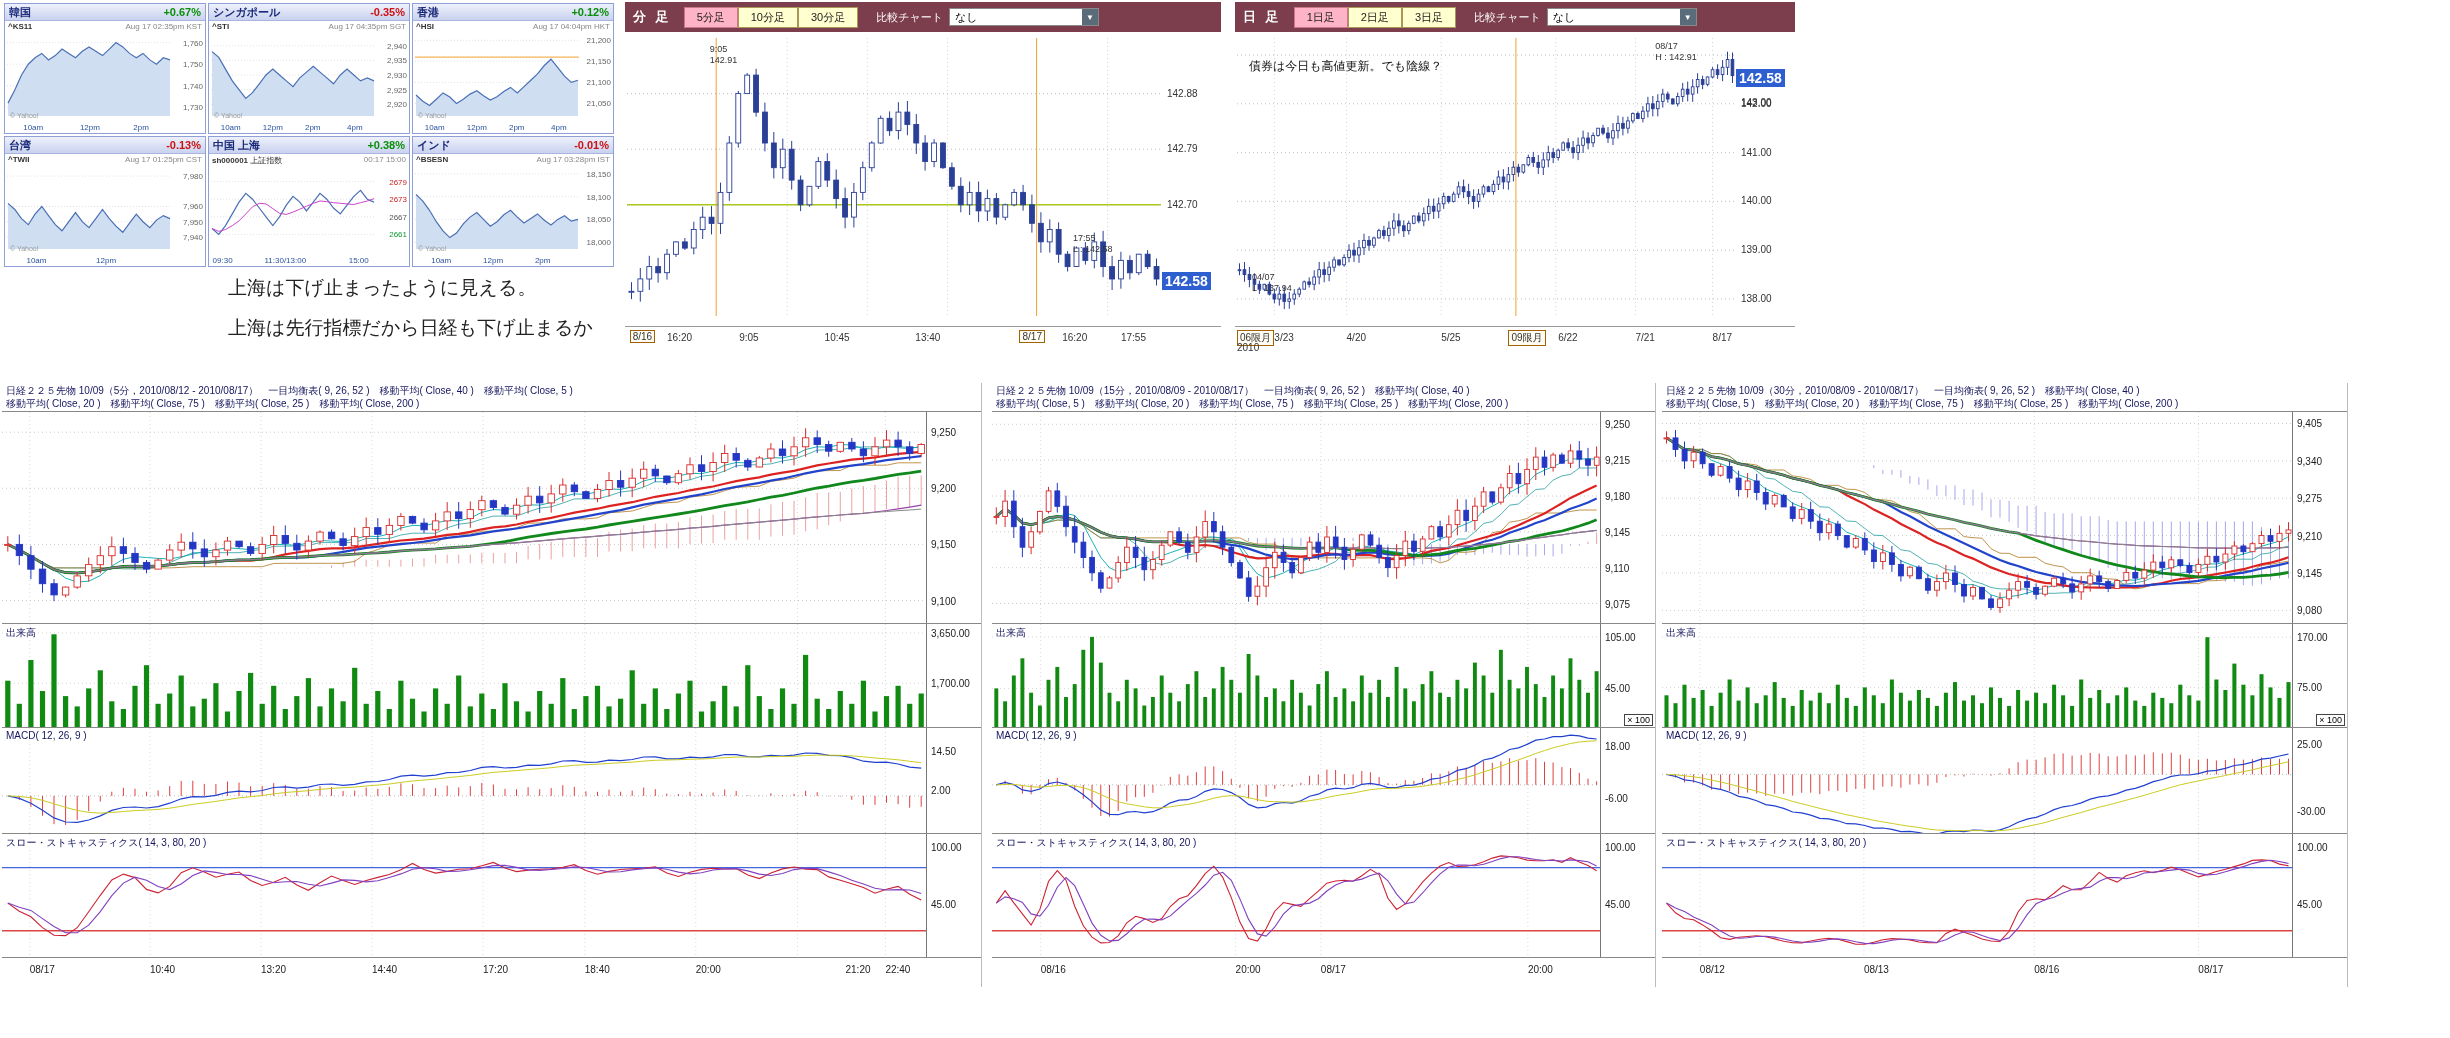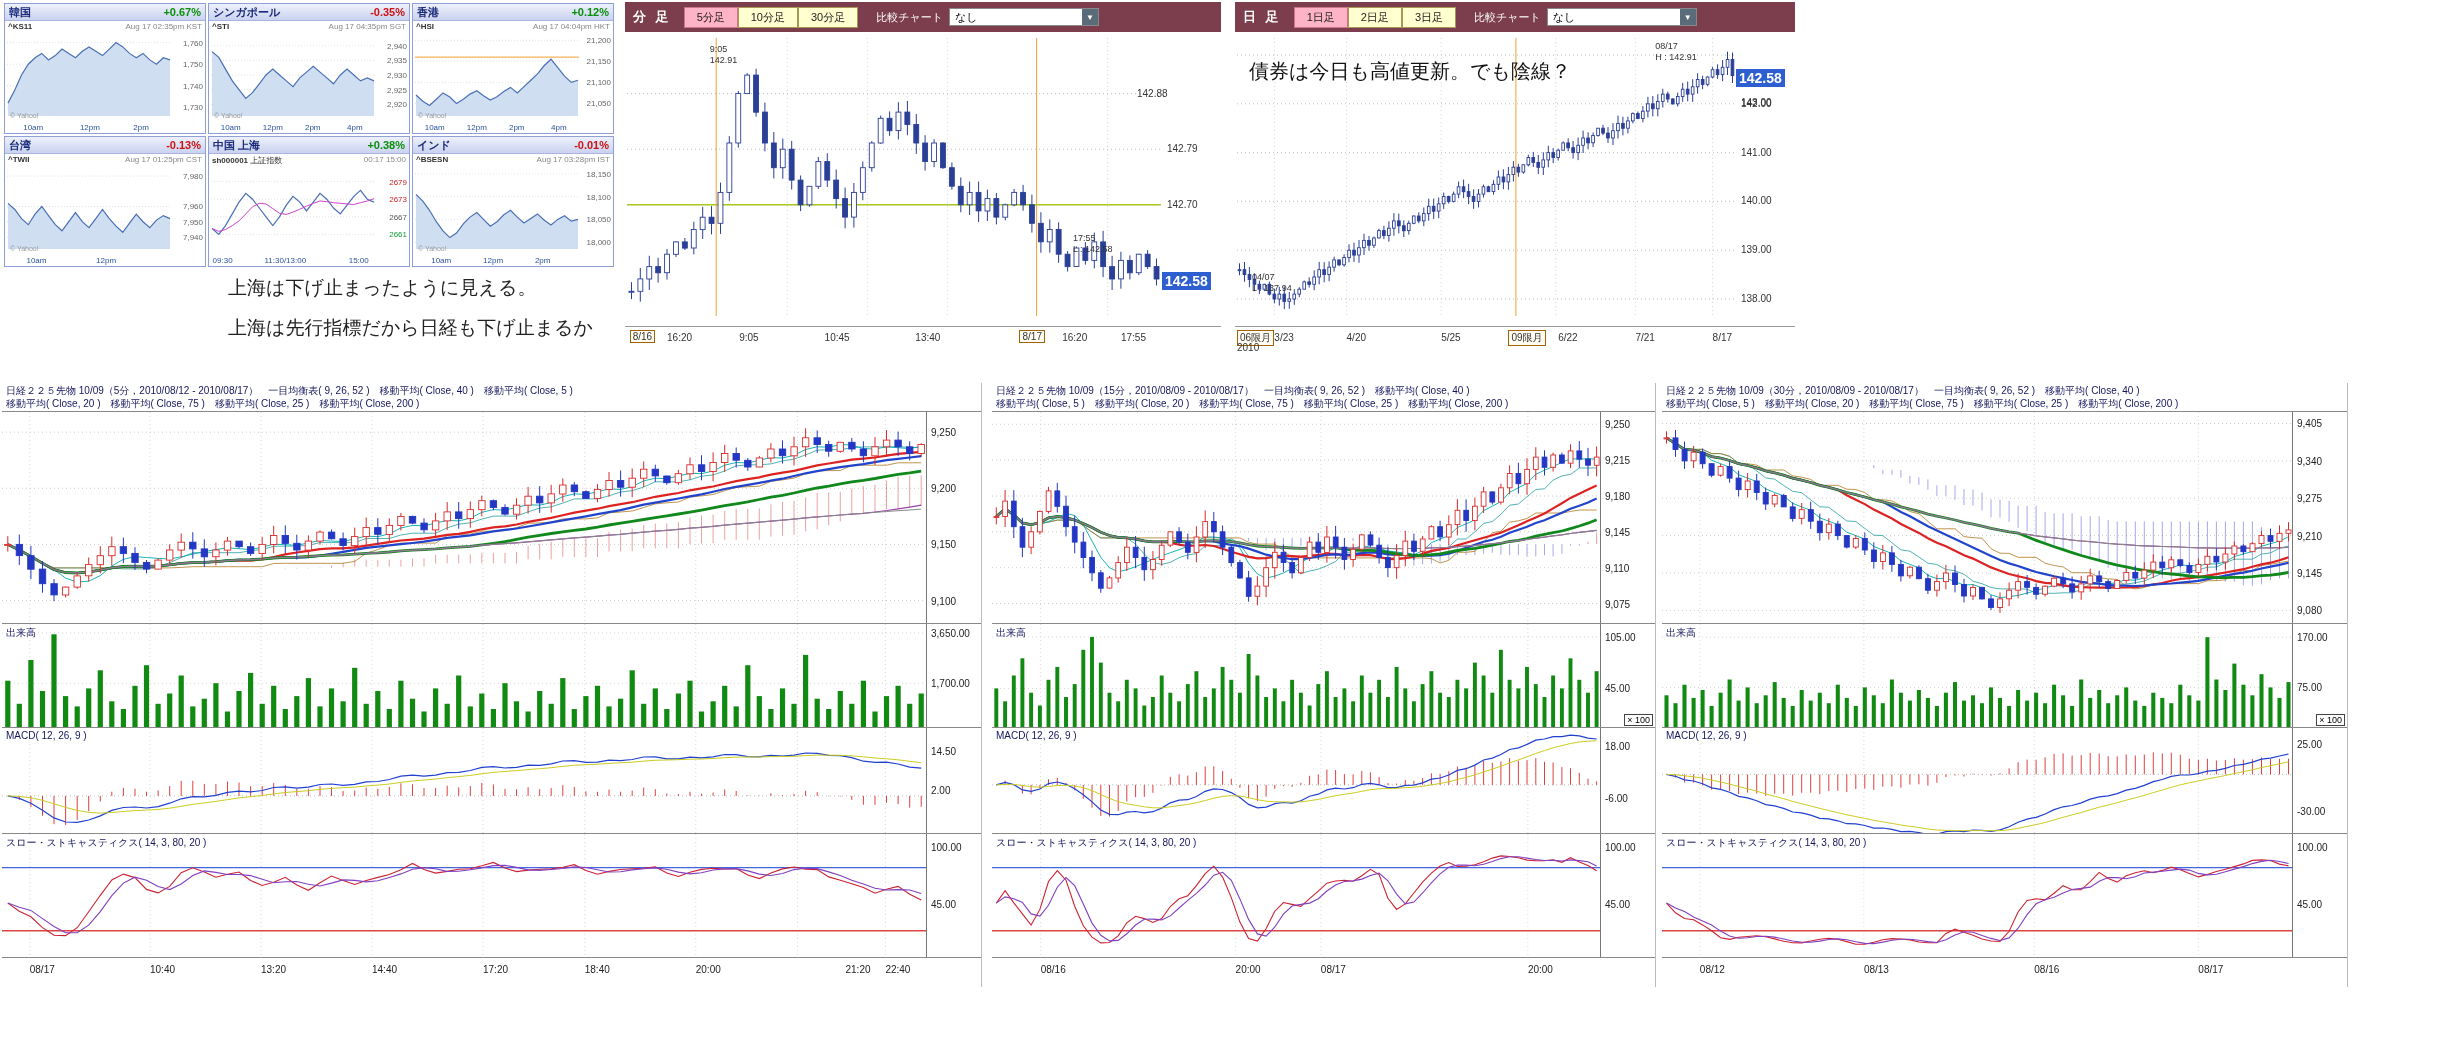--- a/index.html
+++ b/index.html
@@ -38,21 +38,21 @@
   .selbtn{width:16px;height:16px;background:#5a6b7a;color:#fff;font-size:8px;display:flex;align-items:center;justify-content:center;}
   .tchart{position:relative;height:320px;background:#fff;overflow:hidden;}
   .plot{position:absolute;}
   .axlab{position:absolute;font-size:10px;color:#333;white-space:nowrap;}
   .chip{position:absolute;background:#2e5fd0;color:#fff;font-size:14px;font-weight:bold;padding:1px 3px;z-index:4;}
   .ann{position:absolute;font-size:9px;color:#333;line-height:11px;white-space:nowrap;z-index:3;}
   .xstrip{position:absolute;left:0;bottom:0;height:26px;border-top:1px solid #999;width:100%;}
   .xlab{position:absolute;top:5px;font-size:10px;color:#333;white-space:nowrap;}
   .xlab.boxed{border:1px solid #a16207;padding:0 2px;top:3px;background:#fffdf2;}
   .xlab.row2{top:15px;}
-  .ovtext{position:absolute;left:14px;top:26px;font-size:20px;color:#111;z-index:5;white-space:nowrap;}
+  .ovtext{position:absolute;left:14px;top:26px;font-size:12px;color:#111;z-index:5;white-space:nowrap;}
 
   
   .fpanel{position:absolute;top:383px;background:#fff;border-right:1px solid #bbb;}
   .ftitle{height:28px;font-size:10px;color:#15155e;line-height:13px;padding:1px 4px;white-space:nowrap;overflow:hidden;}
   .fsec{position:relative;border-top:1px solid #888;overflow:hidden;}
   .fsec svg{position:absolute;left:0;top:0;}
   .seclab{position:absolute;left:4px;top:2px;font-size:10px;color:#15155e;z-index:3;background:rgba(255,255,255,.65);}
   .flab{position:absolute;font-size:10px;color:#222;white-space:nowrap;z-index:3;}
   .vbadge{position:absolute;right:2px;bottom:1px;font-size:9px;border:1px solid #444;background:#fff;padding:0 2px;z-index:4;}
   .fx{position:relative;height:30px;border-top:1px solid #888;}
@@ -383,21 +383,21 @@
           <rect x="491.5" y="222.4" width="4.9" height="18.5" fill="#ffffff" stroke="#2a3f96" stroke-width="0.9"></rect>
           <line x1="502.9" y1="217.4" x2="502.9" y2="241.4" stroke="#2a3f96" stroke-width="1"></line>
           <rect x="500.4" y="222.4" width="4.9" height="12.4" fill="#2a3f96" stroke="#2a3f96" stroke-width="0.9"></rect>
           <line x1="511.8" y1="215.8" x2="511.8" y2="237.1" stroke="#2a3f96" stroke-width="1"></line>
           <rect x="509.3" y="216.2" width="4.9" height="18.5" fill="#ffffff" stroke="#2a3f96" stroke-width="0.9"></rect>
           <line x1="520.6" y1="212.1" x2="520.6" y2="230.9" stroke="#2a3f96" stroke-width="1"></line>
           <rect x="518.2" y="216.2" width="4.9" height="12.4" fill="#2a3f96" stroke="#2a3f96" stroke-width="0.9"></rect>
           <line x1="529.5" y1="220.5" x2="529.5" y2="247.5" stroke="#2a3f96" stroke-width="1"></line>
           <rect x="527.1" y="228.6" width="4.9" height="12.4" fill="#2a3f96" stroke="#2a3f96" stroke-width="0.9"></rect>
         </svg>
-        <span class="axlab" style="left: 512px; top: 55.6px;">142.88</span>
+        <span class="axlab" style="left: 542px; top: 55.6px;">142.88</span>
         <span class="axlab" style="left: 542px; top: 111.2px;">142.79</span>
         <span class="axlab" style="left: 542px; top: 166.8px;">142.70</span>
         <span class="chip" style="left: 537px; top: 239.933px;">142.58</span>
         <div class="ann" style="left: 84.77px; top: 11.56px;">
           <div>9:05</div>
           <div>142.91</div>
         </div>
         <div class="ann" style="left: 447.89px; top: 200.6px;">
           <div>17:55</div>
           <div>L : 142.58</div>

